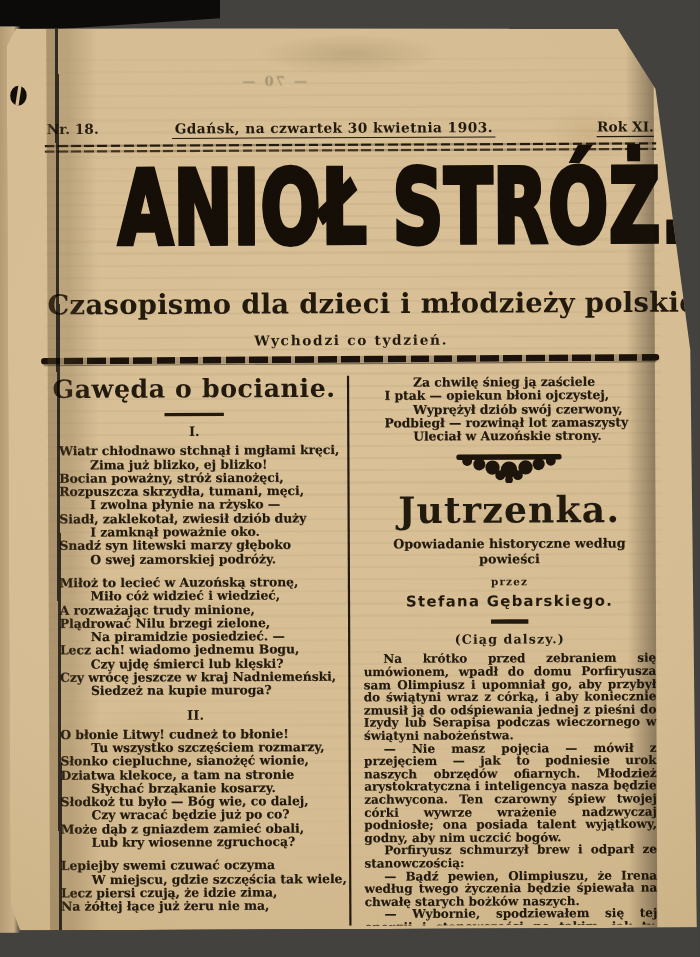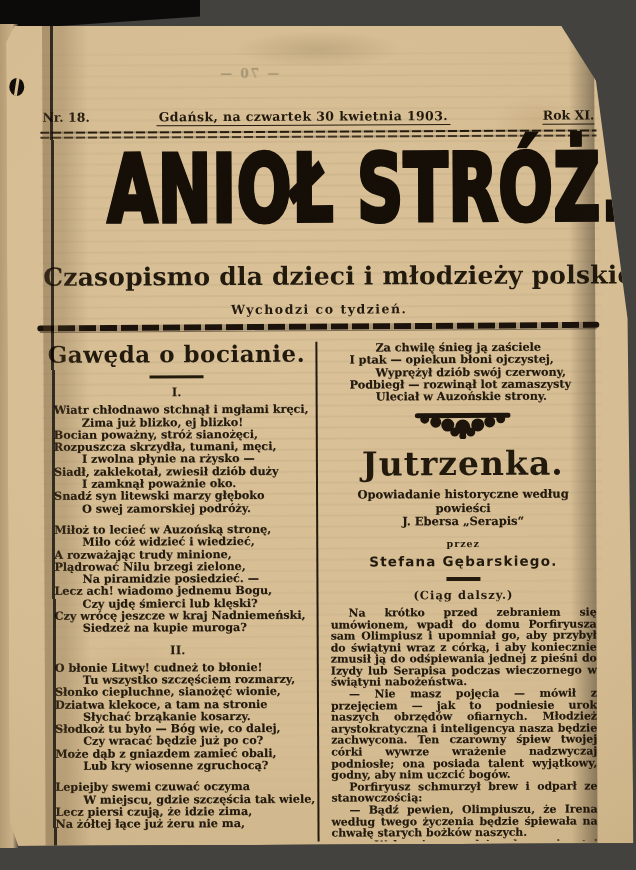--- a/index.html
+++ b/index.html
@@ -278,21 +278,20 @@
                 <circle cx="75" cy="11" r="5.5"></circle>
               <circle cx="86" cy="8" r="4.5"></circle>
               <circle cx="40" cy="21" r="4.5"></circle>
                 <circle cx="56" cy="21" r="4.5"></circle>
               <circle cx="48" cy="25" r="3.5"></circle>
             </svg>
           </div>
 
           <h2 class="story-title">Jutrzenka.</h2>
           <div class="story-sub">Opowiadanie historyczne według powieści</div>
-          <div class="story-sub">J. Ebersa „Serapis“</div>
           <div class="przez">przez</div>
           <div class="author">Stefana Gębarskiego.</div>
           <div class="rule-short2"></div>
           <div class="ciag">(Ciąg dalszy.)</div>
 
           <div>
 
           <p class="para">Na krótko przed zebraniem się umówionem, wpadł do domu Porfiryusza sam Olimpiusz i upomniał go, aby przybył do świątyni wraz z córką, i aby koniecznie zmusił ją do odśpiewania jednej z pieśni do Izydy lub Serapisa podczas wieczornego w świątyni nabożeństwa.</p>
               <p class="para">— Nie masz pojęcia — mówił z przejęciem — jak to podniesie urok naszych obrzędów ofiarnych. Młodzież arystokratyczna i inteligencya nasza będzie zachwycona. Ten czarowny śpiew twojej córki wywrze wrażenie nadzwyczaj podniosłe; ona posiada talent wyjątkowy, godny, aby nim uczcić bogów.</p>
               <p class="para">Porfiryusz schmurzył brew i odparł ze stanowczością:</p>

